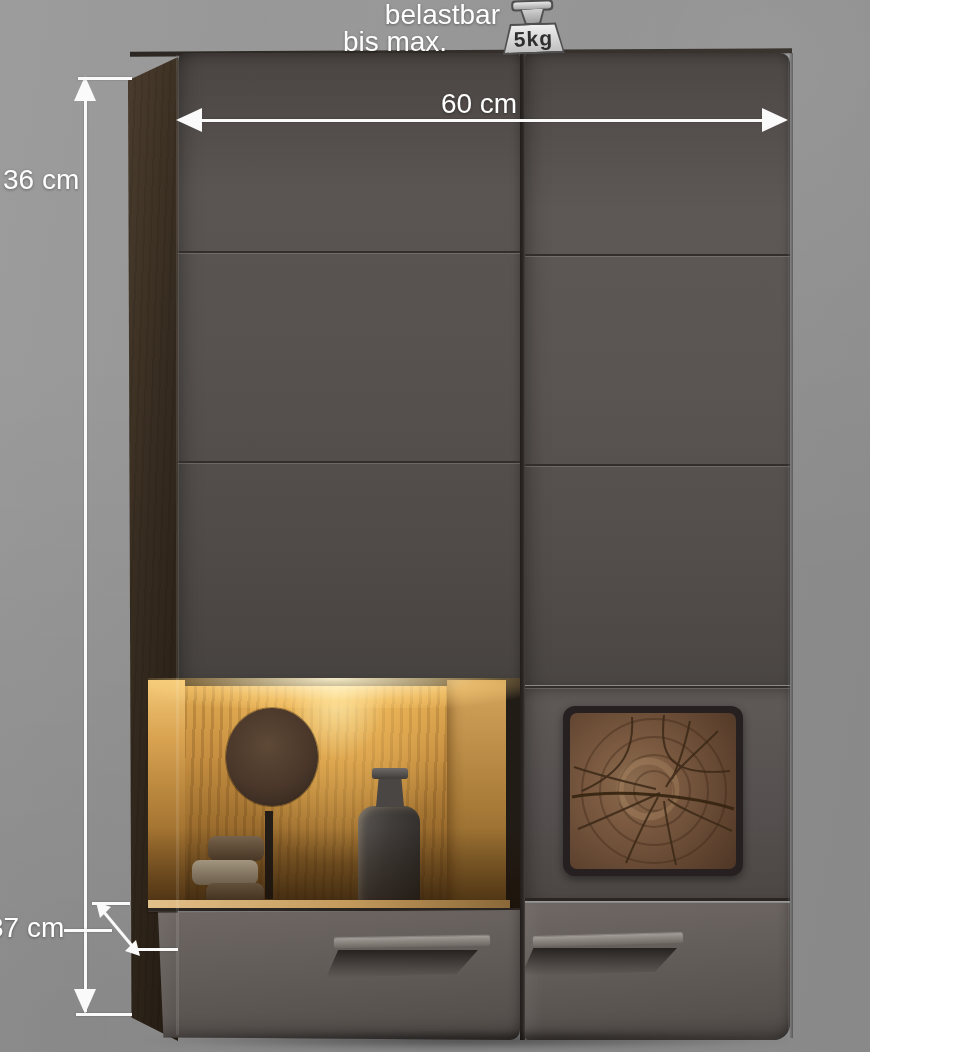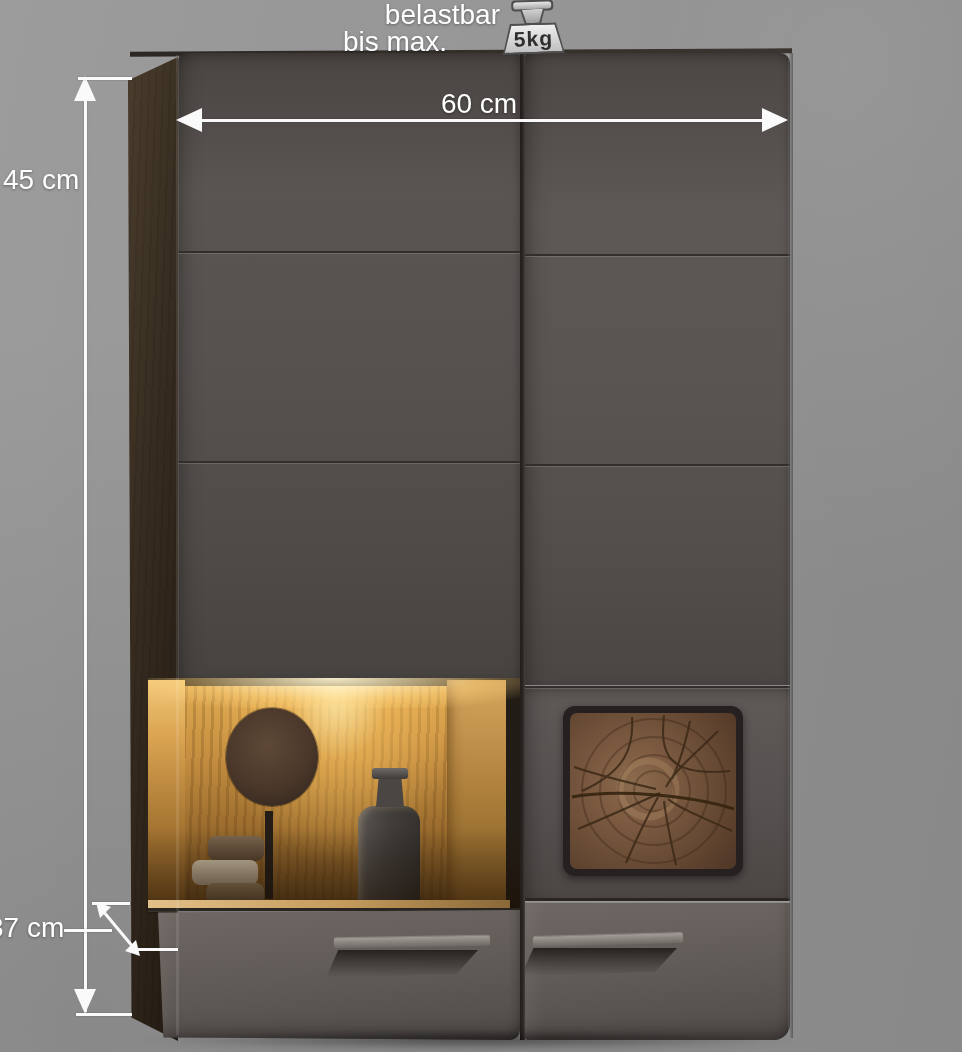--- a/index.html
+++ b/index.html
@@ -1,17 +1,17 @@
 <!DOCTYPE html>
 <html><head>
 <meta charset="utf-8">
 <style>
   html,body{margin:0;padding:0;}
   body{width:970px;height:1052px;overflow:hidden;font-family:"Liberation Sans",sans-serif;}
-  .scene{position:relative;width:962px;height:1052px;overflow:hidden;
+  .scene{position:relative;width:870px;height:1052px;overflow:hidden;
     background-color:#8f8f8f;
     background-image:
       radial-gradient(circle at 88% 6%, rgba(255,255,255,.10), transparent 42%),
       radial-gradient(circle at 8% 98%, rgba(0,0,0,.10), transparent 52%),
       linear-gradient(100deg,#9c9c9c 0%,#969696 36%,#8d8d8d 58%,#898989 100%);}
   .abs{position:absolute;}
   
   .side-panel{left:128px;top:57px;width:50px;height:984px;
     clip-path:polygon(0 2.4%,100% 0,100% 100%,7% 97.6%);
     background:linear-gradient(97deg,#4a3d2e 0%,#362b1f 45%,#221a12 100%);}
@@ -196,21 +196,21 @@
     <div class="abs ah ah-right" style="left:762px;top:108px;"></div>
     <div class="abs ann" style="left:369px;top:90px;width:220px;text-align:center;">60 cm</div>
   </div>
 
   <div>
     <div class="abs dline" style="left:84px;top:80px;width:3px;height:932px;"></div>
     <div class="abs ah ah-up" style="left:74px;top:76px;"></div>
     <div class="abs ah ah-down" style="left:74px;top:989px;"></div>
     <div class="abs dline" style="left:78px;top:77px;width:54px;height:3px;"></div>
     <div class="abs dline" style="left:76px;top:1013px;width:56px;height:3px;"></div>
-    <div class="abs ann" style="left:3px;top:166px;">45 cm</div>
+    <div class="abs ann" style="left:3px;top:166px;">36 cm</div>
   </div>
 
   <div>
     <div class="abs ann" style="left:-12px;top:914px;">37 cm</div>
     <div class="abs dline" style="left:64px;top:929px;width:48px;height:3px;"></div>
     <div class="abs dline" style="left:92px;top:902px;width:38px;height:3px;"></div>
     <div class="abs dline" style="left:128px;top:948px;width:50px;height:3px;"></div>
     <svg class="abs" style="left:88px;top:898px;" width="60" height="60" viewBox="0 0 60 60">
       <line x1="15" y1="13" x2="45" y2="49" stroke="#fafafa" stroke-width="3"></line>
       <polygon points="8,4 23,9 12,20" fill="#fafafa"></polygon>

